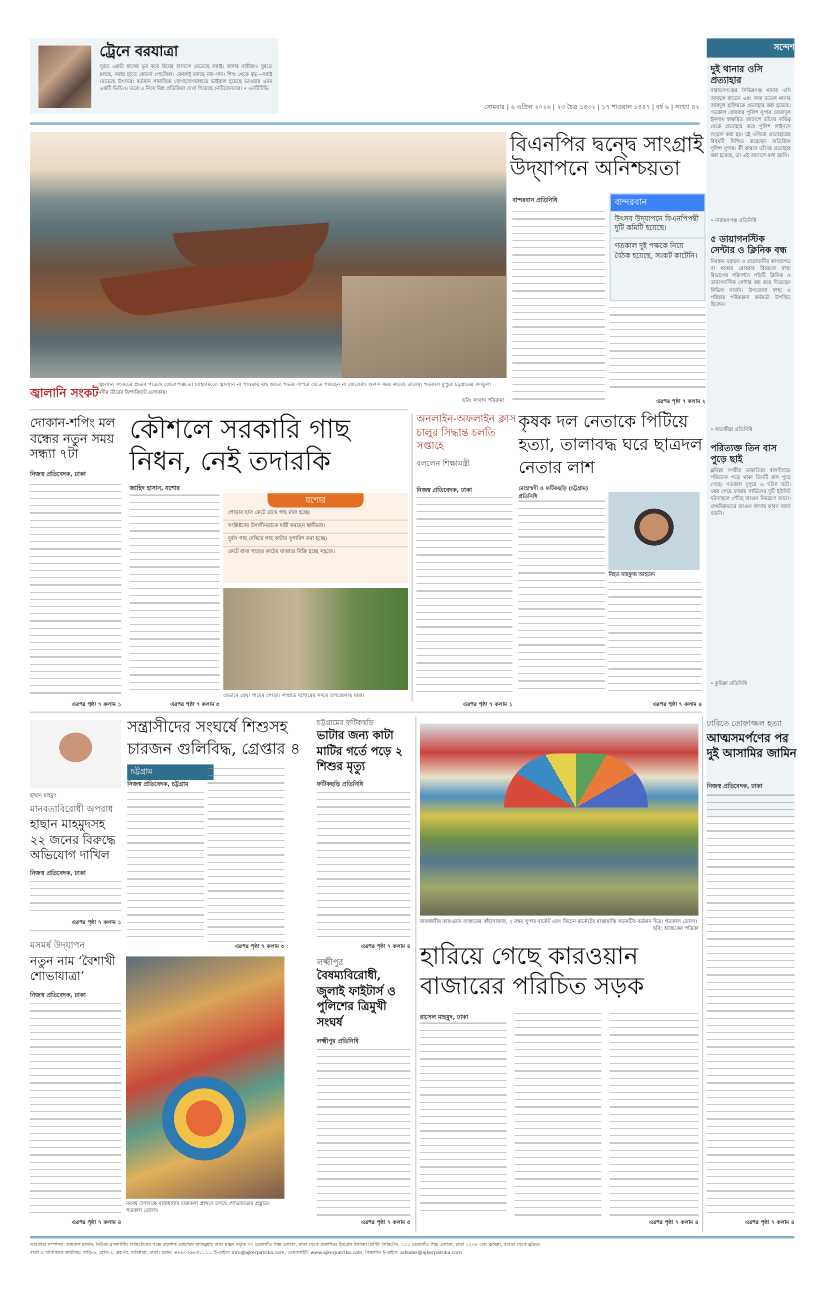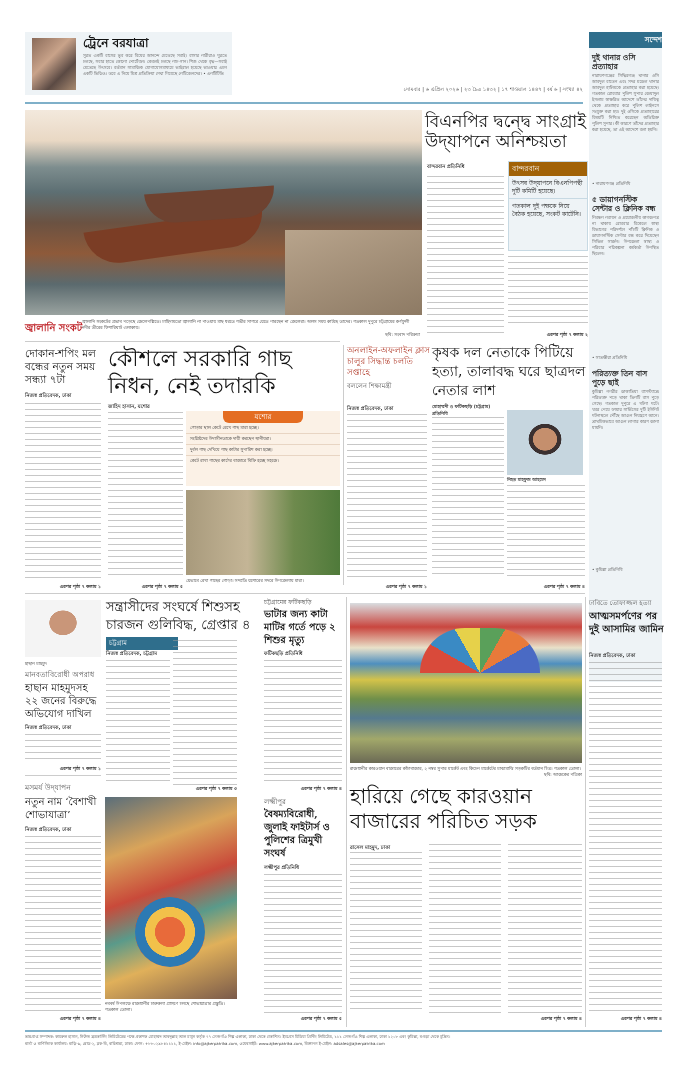--- a/index.html
+++ b/index.html
@@ -49,21 +49,21 @@
 <div class="abs photo" style="left:25px;top:110px;width:397px;height:205px;background:linear-gradient(180deg,#f3e9dd 0%,#e9d8c4 15%,#7d8d8e 28%,#5d6f73 40%,#6b5242 55%,#8e5a3a 70%,#5b6a6e 85%,#9aa3a0 100%)">
   <div class="abs" style="left:60px;top:110px;width:180px;height:35px;background:#7b3d25;border-radius:0 0 60px 60px;transform:rotate(-8deg)"></div>
   <div class="abs" style="left:120px;top:80px;width:130px;height:30px;background:#6e4230;border-radius:0 0 50px 50px;transform:rotate(-4deg)"></div>
   <div class="abs" style="left:260px;top:120px;width:140px;height:85px;background:linear-gradient(160deg,#b8a48c,#8d7a64)"></div>
 </div>
 
 <div class="abs hl" style="left:425px;top:112px;width:163px;font-size:17px">বিএনপির দ্বন্দ্বে সাংগ্রাই উদ্‌যাপনে অনিশ্চয়তা</div>
 <div class="abs byline" style="left:427px;top:163px">বান্দরবান প্রতিনিধি</div>
 <div class="abs lines" style="left:427px;top:176px;width:77px;height:158px"></div>
 <div class="abs" style="left:508px;top:161px;width:80px;height:90px;background:#eef3f6;border:1px solid #c7d9e3">
-  <div style="background:#a16207;color:#fff;font-size:7.5px;padding:1px 3px;font-family:'DejaVu Sans',sans-serif">বান্দরবান</div>
+  <div style="background:#3b82f6;color:#fff;font-size:7.5px;padding:1px 3px;font-family:'DejaVu Sans',sans-serif">বান্দরবান</div>
   <div style="font-size:6px;line-height:8px;padding:3px;font-family:'DejaVu Sans',sans-serif;border-bottom:1px solid #c7d9e3">উৎসব উদ্‌যাপনে বিএনপিপন্থী দুটি কমিটি হয়েছে।</div>
   <div style="font-size:6px;line-height:8px;padding:3px;font-family:'DejaVu Sans',sans-serif">গতকাল দুই পক্ষকে নিয়ে বৈঠক হয়েছে, সংকট কাটেনি।</div>
 </div>
 <div class="abs lines" style="left:508px;top:256px;width:80px;height:70px"></div>
 <div class="abs cont" style="left:508px;top:332px;width:80px">এরপর পৃষ্ঠা ৭ কলাম ২</div>
 
 <div class="abs" style="left:25px;top:320px;font-size:10px;font-weight:bold;color:#c0282d;font-family:'DejaVu Sans',sans-serif">জ্বালানি সংকট</div>
 <div class="abs caption" style="left:82px;top:319px;width:335px;height:12px;overflow:hidden">জ্বালানি সংকটের প্রভাব পড়েছে জেলেপল্লিতে। চাহিদামতো জ্বালানি না পাওয়ায় মাছ ধরতে গভীর সাগরে যেতে পারছেন না জেলেরা। অলস সময় কাটছে তাদের। গতকাল দুপুরে চট্টগ্রামের কর্ণফুলী নদীর তীরের ফিশারিঘাট এলাকায়।</div>
 <div class="abs caption" style="left:350px;top:332px;width:70px;text-align:right">ছবি: সংবাদ পরিক্রমা</div>
 <div class="abs hrule" style="left:25px;top:341px;width:315px"></div>

